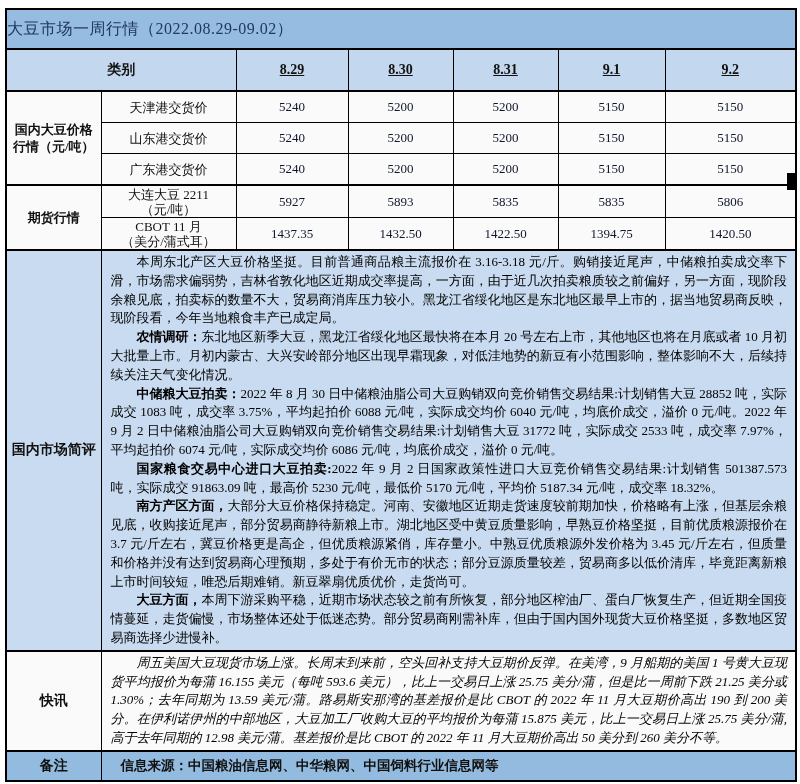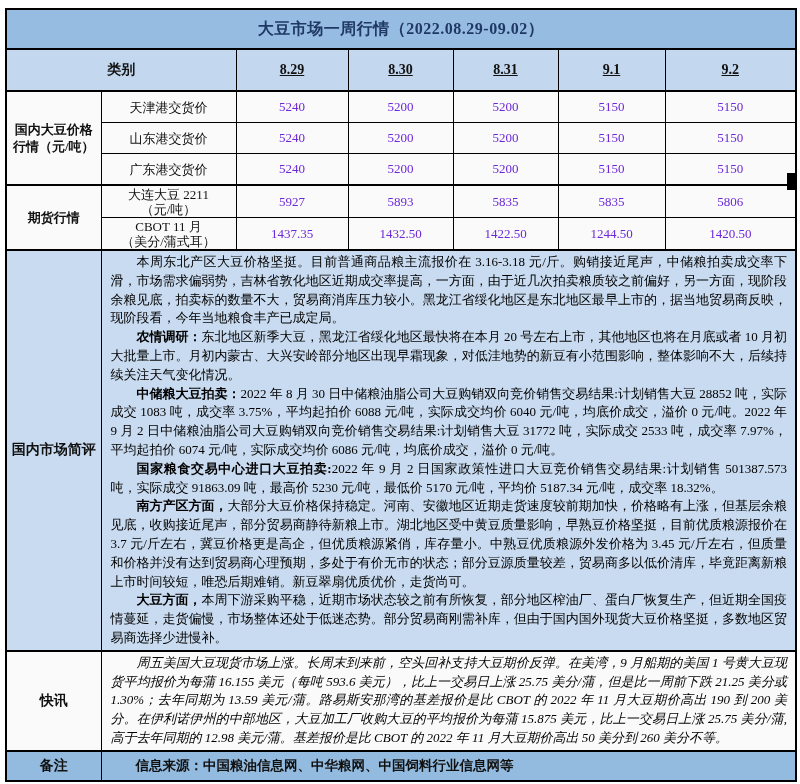--- a/index.html
+++ b/index.html
@@ -9,39 +9,39 @@
   html,body{margin:0;padding:0;}
   body{background:#e8e8e8;font-family:"Liberation Serif","DejaVu Serif",serif;}
   .page{width:800px;height:784px;background:#ffffff;position:relative;overflow:hidden;
         box-sizing:border-box;padding:8px 5px;margin:0 auto;}
   table.main{border-collapse:collapse;table-layout:fixed;width:790px;
              border:2px solid var(--border);}
   td{border:1px solid var(--border);padding:0;vertical-align:middle;
      font-size:13px;color:#111;background:var(--cell-bg);}
   .thick-top td{border-top:2px solid var(--border);}
   
-  td.title{background:var(--title-bg);color:var(--title-text);font-weight:bold;
-           font-size:16px;text-align:center;height:38px;letter-spacing:.5px;}
+  td.title{background:var(--title-bg);color:var(--title-text);font-weight:normal;
+           font-size:16px;text-align:left;height:38px;letter-spacing:.5px;}
   
   td.cat{background:var(--header-bg);font-weight:bold;text-align:center;height:40px;font-size:14px;}
   td.date{background:var(--header-bg);font-weight:bold;text-align:center;font-size:14px;text-decoration:underline;}
   
   td.gl{font-weight:bold;text-align:center;line-height:17px;padding:0 2px;margin-left:26px;}
   td.sub{text-align:center;height:30px;line-height:15px;}
-  td.val{text-align:center;color:#6d28d9;}
+  td.val{text-align:center;color:#0f172a;}
   .l2{display:block;}
   
   td.sec-label{font-weight:bold;text-align:center;font-size:14px;}
   td.review-label,td.review-body{background:var(--review-bg);}
   td.review-body,td.news-body{text-align:justify;vertical-align:top;padding:2px 8px 2px 9px;}
   .para{margin:0;text-indent:2em;font-size:13px;line-height:18.8px;color:#000;}
   .para b{font-weight:bold;font-family:Liberation Serif, serif;}
   td.news-body{background:var(--cell-bg);font-style:italic;}
   td.remark-label,td.remark-body{background:var(--remark-bg);height:28px;}
-  td.remark-body{padding-left:34px;font-weight:bold;font-size:13.5px;}
+  td.remark-body{padding-left:19px;font-weight:bold;font-size:13.5px;}
   .edge-mark{position:absolute;left:787px;top:173px;width:9px;height:17px;
              background:#000;z-index:3;}
 </style>
 </head>
 <body>
 
 <div class="page">
   <table class="main">
     <colgroup>
       <col style="width:95px">
@@ -106,21 +106,21 @@
       <td class="val">5806</td>
     </tr>
     <tr>
       <td class="sub" style="height:31px">
         <span class="l2">CBOT 11 月</span>
         <span class="l2">（美分/蒲式耳）</span>
       </td>
       <td class="val">1437.35</td>
       <td class="val">1432.50</td>
       <td class="val">1422.50</td>
-      <td class="val">1244.50</td>
+      <td class="val">1394.75</td>
       <td class="val">1420.50</td>
     </tr>
 
     <tr class="thick-top">
       <td class="sec-label review-label">国内市场简评</td>
       <td class="review-body" colspan="6">
         <p class="para"><b></b><span>本周东北产区大豆价格坚挺。目前普通商品粮主流报价在 3.16-3.18 元/斤。购销接近尾声，中储粮拍卖成交率下滑，市场需求偏弱势，吉林省敦化地区近期成交率提高，一方面，由于近几次拍卖粮质较之前偏好，另一方面，现阶段余粮见底，拍卖标的数量不大，贸易商消库压力较小。黑龙江省绥化地区是东北地区最早上市的，据当地贸易商反映，现阶段看，今年当地粮食丰产已成定局。</span></p>
         <p class="para"><b>农情调研：</b><span>东北地区新季大豆，黑龙江省绥化地区最快将在本月 20 号左右上市，其他地区也将在月底或者 10 月初大批量上市。月初内蒙古、大兴安岭部分地区出现早霜现象，对低洼地势的新豆有小范围影响，整体影响不大，后续持续关注天气变化情况。</span></p>
         <p class="para"><b>中储粮大豆拍卖：</b><span>2022 年 8 月 30 日中储粮油脂公司大豆购销双向竞价销售交易结果:计划销售大豆 28852 吨，实际成交 1083 吨，成交率 3.75%，平均起拍价 6088 元/吨，实际成交均价 6040 元/吨，均底价成交，溢价 0 元/吨。2022 年 9 月 2 日中储粮油脂公司大豆购销双向竞价销售交易结果:计划销售大豆 31772 吨，实际成交 2533 吨，成交率 7.97%，平均起拍价 6074 元/吨，实际成交均价 6086 元/吨，均底价成交，溢价 0 元/吨。</span></p>
         <p class="para"><b>国家粮食交易中心进口大豆拍卖:</b><span>2022 年 9 月 2 日国家政策性进口大豆竞价销售交易结果:计划销售 501387.573 吨，实际成交 91863.09 吨，最高价 5230 元/吨，最低价 5170 元/吨，平均价 5187.34 元/吨，成交率 18.32%。</span></p>

